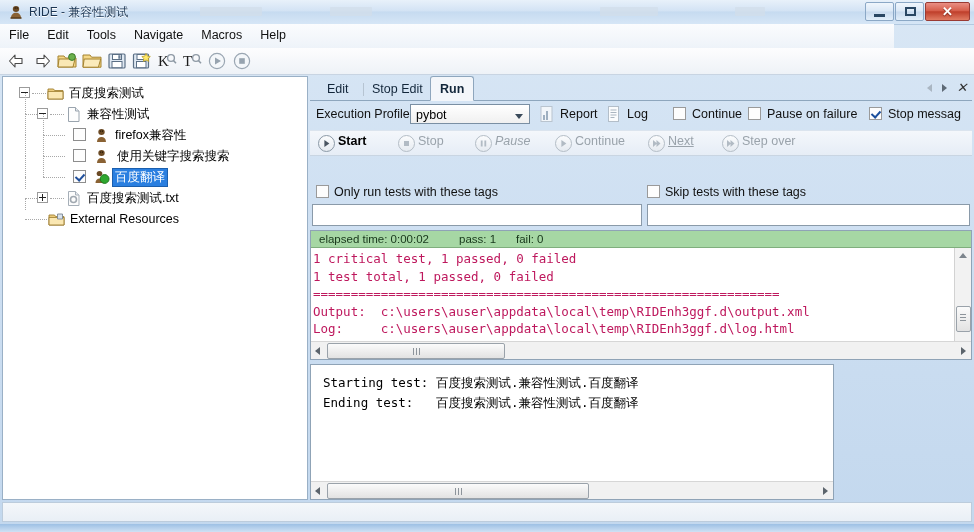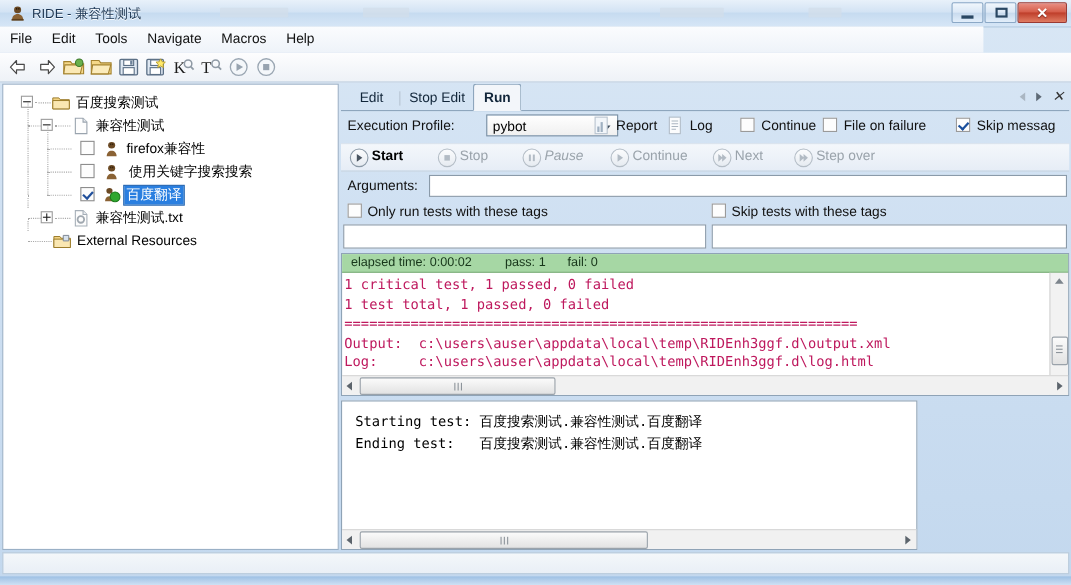--- a/index.html
+++ b/index.html
@@ -135,21 +135,20 @@
   .arrR{left:4px;border-left:5px solid #5e6a76;}
   .xmark{position:absolute;left:0;top:0;width:16px;height:18px;text-align:center;line-height:17px;color:#333;font-size:13px;}
 
   .rowbar{position:absolute;left:0;width:662px;font-size:12.5px;color:#111;}
   .profile-row{top:27px;height:25px;}
   .lbl{position:absolute;top:4px;white-space:nowrap;}
   .combo{
     position:absolute;top:1px;height:20px;
     border:1px solid #7a8fa3;background:linear-gradient(to bottom,#ffffff,#f0f0f0);
     box-sizing:border-box;
-    margin-left:32px;
   }
   .combo .cval{position:absolute;left:5px;top:3px;font-size:12.5px;color:#000;}
   .combo .carr{position:absolute;right:6px;top:9px;width:0;height:0;
     border-left:4px solid transparent;border-right:4px solid transparent;border-top:5px solid #3a4a5a;}
   .iconbtn{position:absolute;top:2px;width:17px;height:18px;}
   .chk{
     position:absolute;top:4px;width:13px;height:13px;
     border:1px solid #9a9a9a;background:#fdfdfd;box-sizing:border-box;
   }
   .chk.on:after{
@@ -432,21 +431,21 @@
         </span>
         <span class="lineh" style="left:22px;width:12px;"></span>
         <span class="lineh" style="left:47px;width:14px;"></span>
         <span class="ticon" style="left:62px;">
           <svg width="17" height="17" viewBox="0 0 17 17">
             <path d="M3.5 1.5 h7 l3.5 3.5 v10.5 h-10.5 Z" fill="#fcfcfc" stroke="#a6afb8" stroke-width="1"></path>
             <path d="M10.5 1.5 v3.5 h3.5" fill="#e9edf1" stroke="#a6afb8" stroke-width="1"></path>
             <circle cx="8.5" cy="9.5" r="3" fill="none" stroke="#a0a8b0" stroke-width="1.6"></circle>
           </svg>
         </span>
-        <span class="tlabel" style="left:82px;">兼容性测试.txt</span>
+        <span class="tlabel" style="left:82px;">百度搜索测试.txt</span>
       </div>
 
       <div class="trow">
         <span class="lineh" style="left:22px;width:22px;"></span>
         <span class="linev" style="left:22px;top:-11px;height:12px;"></span>
         <span class="ticon" style="left:45px;">
           <svg width="17" height="17" viewBox="0 0 17 17">
             <path d="M1 4 h5.5 l1.2 1.6 H16 v8.4 H1 Z" fill="#f3d384" stroke="#9c7c2c" stroke-width=".9"></path>
             <path d="M1 6.4 h15 v7.6 H1 Z" fill="#fae7b2" stroke="#9c7c2c" stroke-width=".9"></path>
             <path d="M9.5 3 h5 v5 h-5 Z" fill="#d8e2ec" stroke="#7c8794" stroke-width=".9"></path>
@@ -499,24 +498,24 @@
           <line x1="5.5" y1="10" x2="11.5" y2="10" stroke="#aab5c0" stroke-width="1"></line>
           <line x1="5.5" y1="12.5" x2="9.5" y2="12.5" stroke="#aab5c0" stroke-width="1"></line>
         </svg>
       </span>
       <span class="lbl" style="left:317px;">Log</span>
 
       <span class="chk" style="left:363px;"></span>
       <span class="lbl" style="left:382px;">Continue</span>
 
       <span class="chk" style="left:438px;"></span>
-      <span class="lbl" style="left:457px;">File on failure</span>
+      <span class="lbl" style="left:457px;">Pause on failure</span>
 
       <span class="chk on" style="left:559px;"></span>
-      <span class="lbl" style="left:578px;">Skip messag</span>
+      <span class="lbl" style="left:578px;">Stop messag</span>
     </div>
 
     <div class="runbar">
       <div class="rbtn on" style="left:8px;padding-left:20px;">
         <span class="rglyph">
           <svg class="g" width="15" height="15" viewBox="0 0 15 15">
               <path d="M5.4 4 L10.4 7.5 L5.4 11 Z" fill="#4a5561"></path>
             </svg>
         </span>
         <span>Start</span>
@@ -539,42 +538,38 @@
         <span>Pause</span>
       </div>
       <div class="rbtn" style="left:245px;padding-left:20px;">
         <span class="rglyph">
           <svg class="g" width="15" height="15" viewBox="0 0 15 15">
               <path d="M5.4 4 L10.4 7.5 L5.4 11 Z" fill="#b2bbc4"></path>
             </svg>
         </span>
         <span>Continue</span>
       </div>
-      <div class="rbtn" style="left:338px;padding-left:20px;">
+      <div class="rbtn" style="left:338px;padding-left:20px;text-decoration:underline;">
         <span class="rglyph">
           <svg class="g" width="15" height="15" viewBox="0 0 15 15">
               <path d="M4 4 L8 7.5 L4 11 Z M7.5 4 L11.5 7.5 L7.5 11 Z" fill="#b2bbc4"></path>
             </svg>
         </span>
         <span>Next</span>
       </div>
       <div class="rbtn" style="left:412px;padding-left:20px;">
         <span class="rglyph">
           <svg class="g" width="15" height="15" viewBox="0 0 15 15">
               <path d="M4 4 L8 7.5 L4 11 Z M7.5 4 L11.5 7.5 L7.5 11 Z" fill="#b2bbc4"></path>
             </svg>
         </span>
         <span>Step over</span>
       </div>
     </div>
 
-    <div class="rowbar args-row">
-      <span class="lbl" style="left:6px;">Arguments:</span>
-      <div class="tfield" style="left:80px;top:1px;width:580px;height:20px;"></div>
-    </div>
 
     <div class="rowbar tagrow">
       <span class="chk" style="left:6px;top:2px;"></span>
       <span class="lbl" style="left:24px;top:2px;">Only run tests with these tags</span>
       <span class="chk" style="left:337px;top:2px;"></span>
       <span class="lbl" style="left:355px;top:2px;text-align:center;">Skip tests with these tags</span>
     </div>
 
     <div class="tagfields">
       <div class="tfield" style="left:2px;top:0;width:330px;height:22px;"></div>

